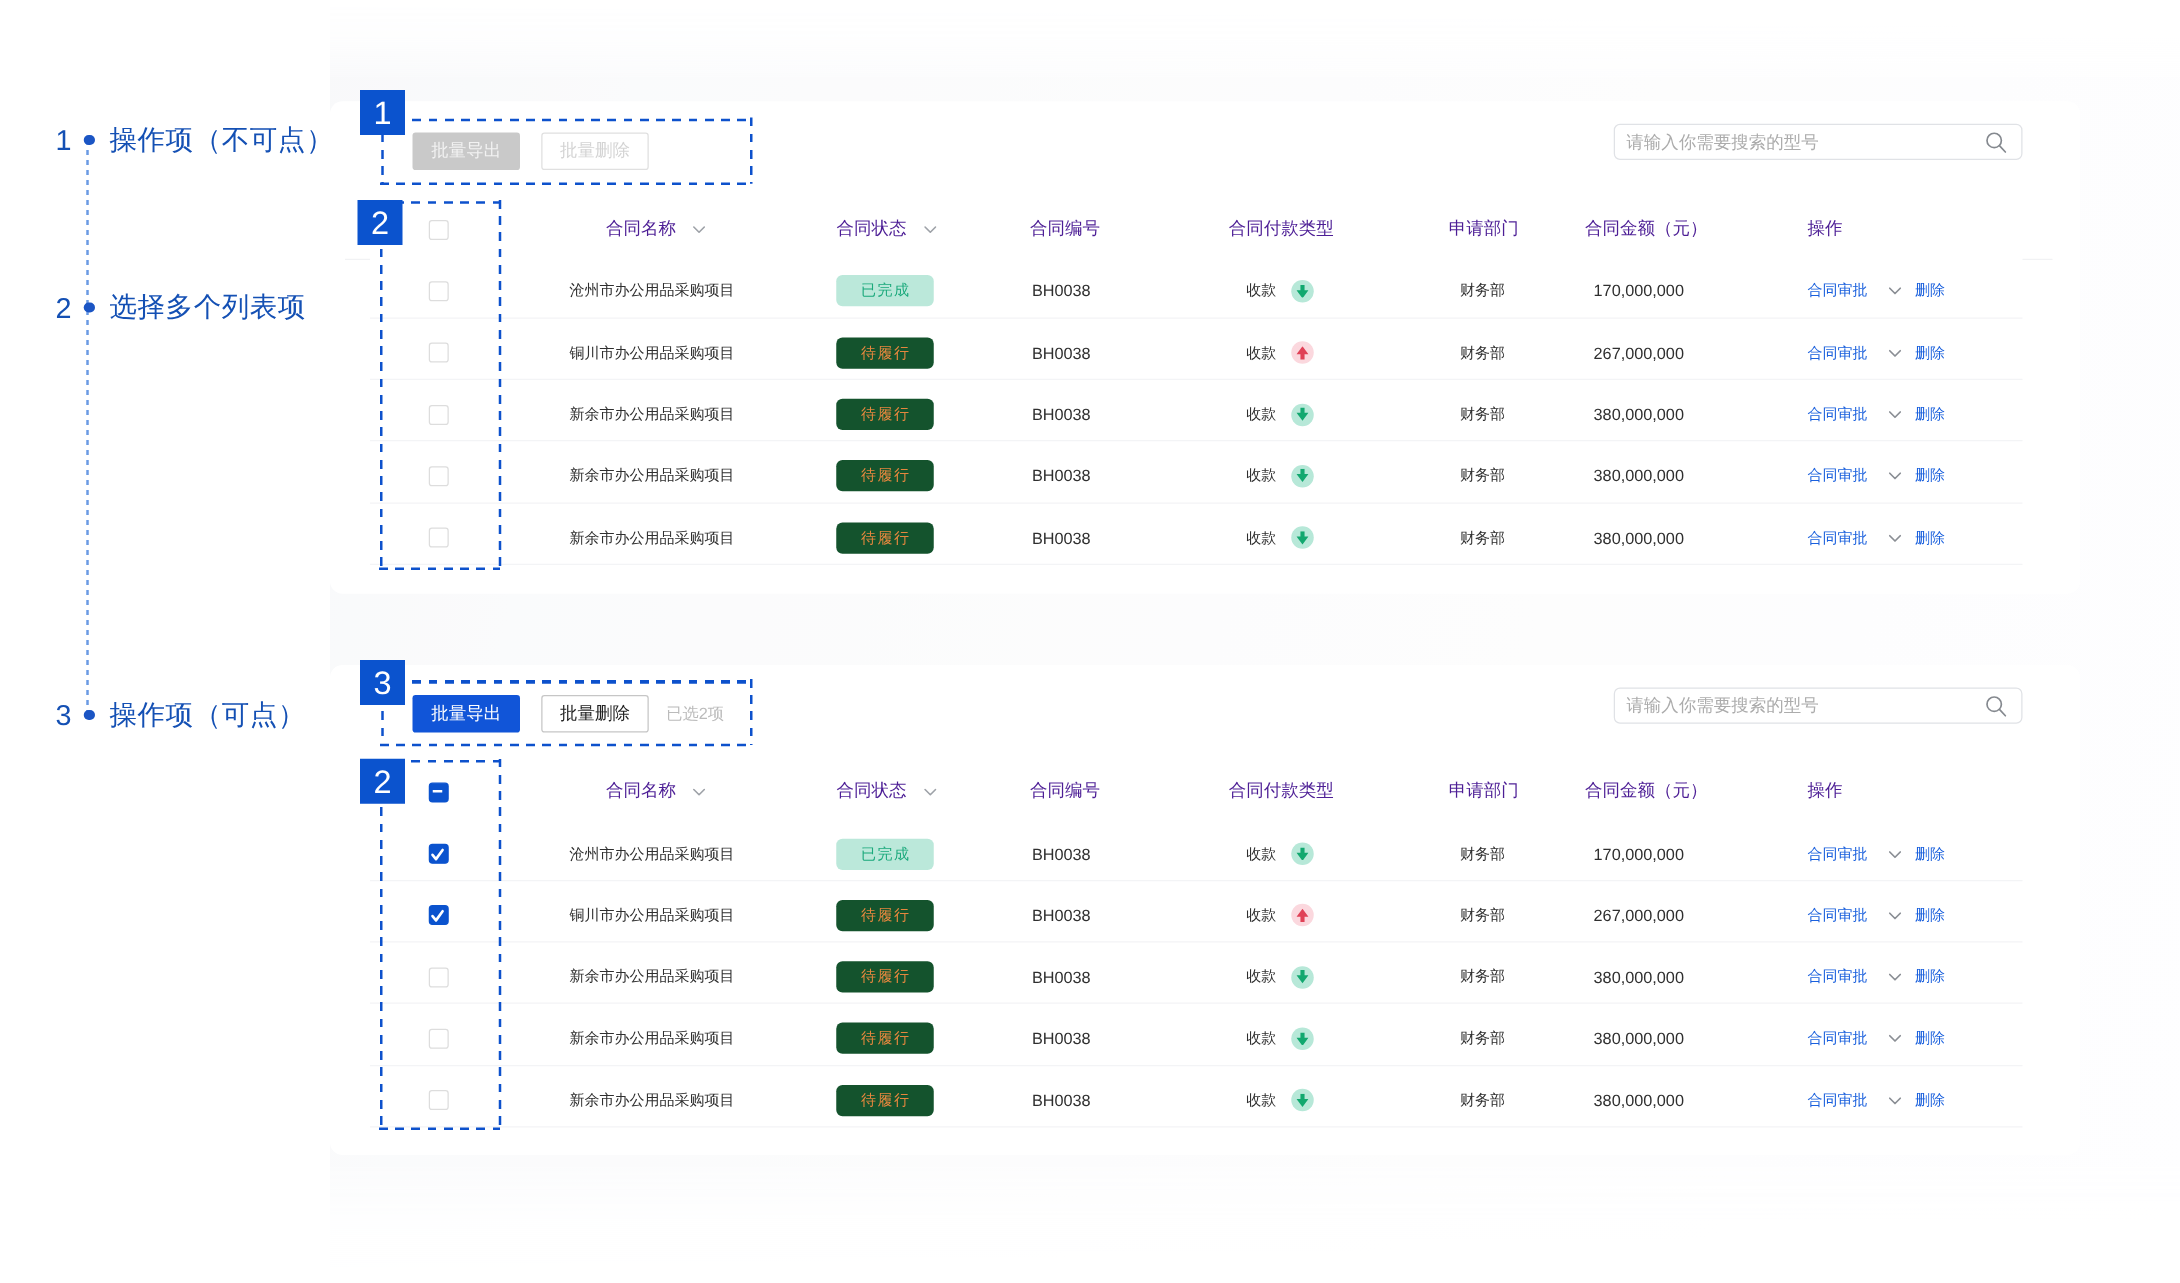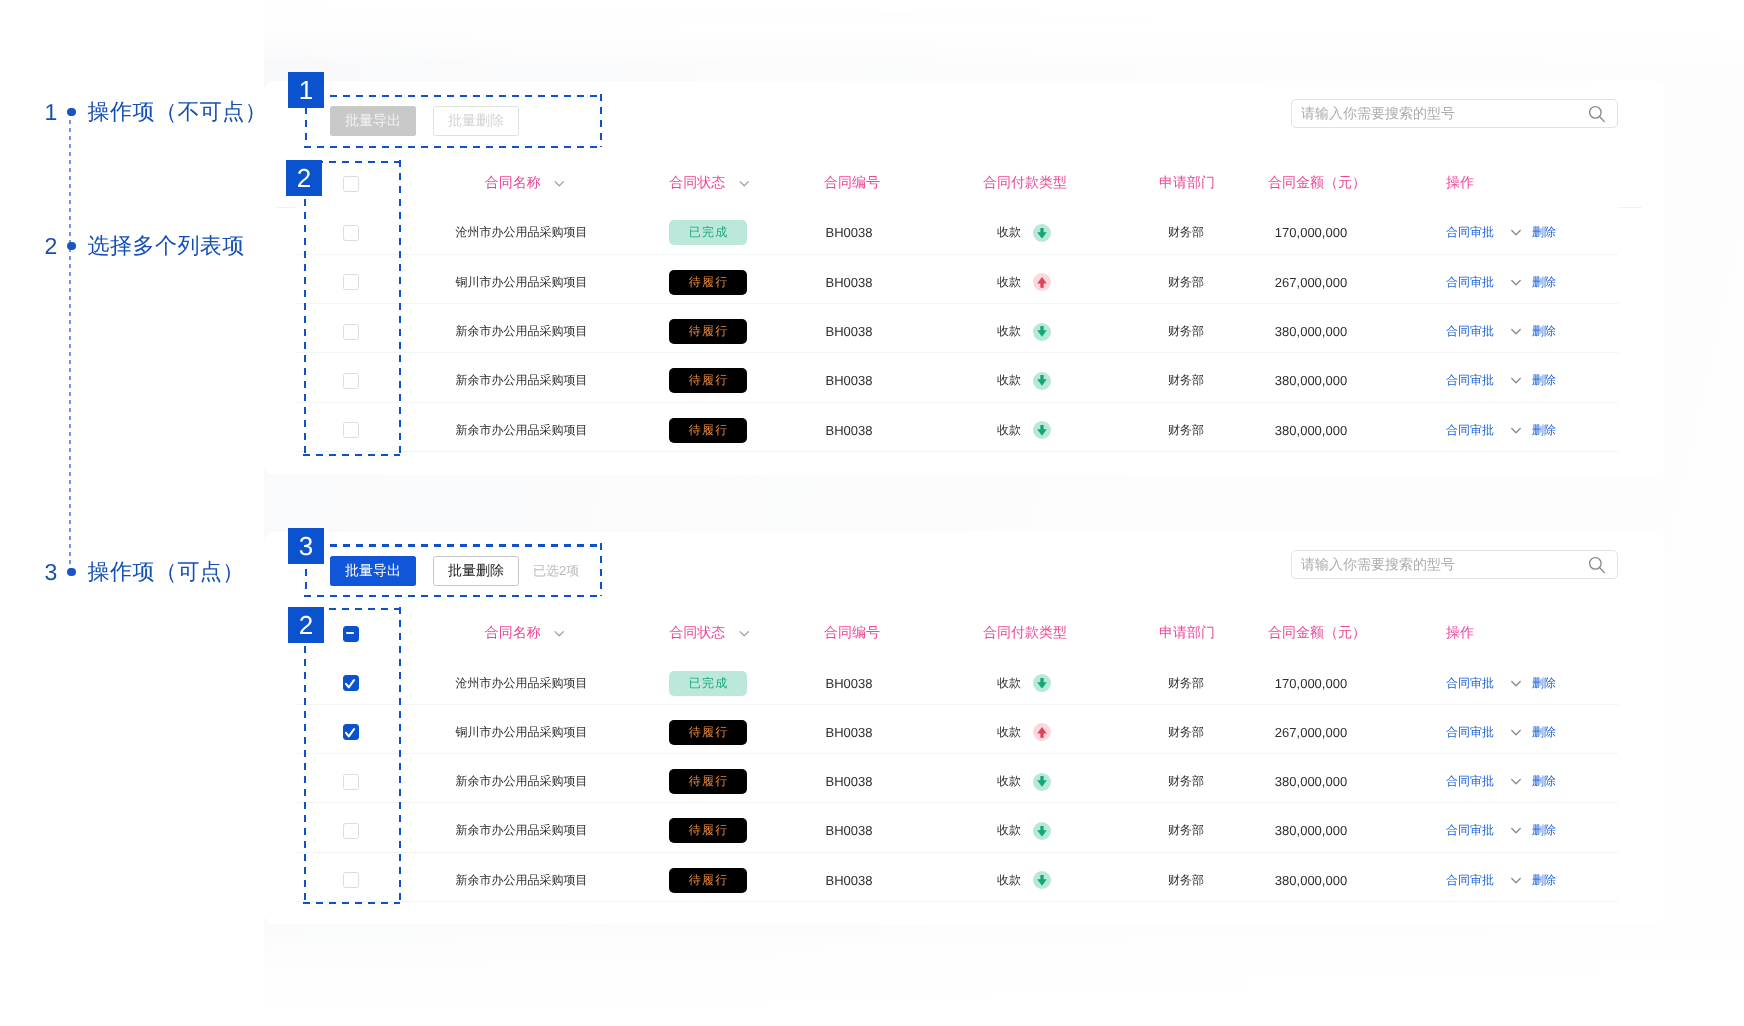--- a/index.html
+++ b/index.html
@@ -61,36 +61,36 @@
   .search input::placeholder{color:#ACACAC;letter-spacing:0;}
   .search .sico{width:26px;display:flex;align-items:center;justify-content:center;margin-right:7px;padding-top:2px;box-sizing:content-box;}
 
   
   .tbl{position:absolute;left:0px;width:1744px;}
   .thead{position:relative;height:49.3px;padding-top:5px;box-sizing:border-box;}
   .trow{position:relative;height:49.3px;}
   .trow::after{content:"";position:absolute;left:296px;width:1322px;top:45.35px;height:1px;background:#F3F4F6;}
   .cell{position:absolute;top:0;height:100%;display:flex;align-items:center;}
   .cell.ctr{justify-content:center;transform:translateX(-50%);}
-  .th{font-size:14px;color:#ec4899;letter-spacing:0;white-space:nowrap;align-items:center;}
+  .th{font-size:14px;color:#4c1d95;letter-spacing:0;white-space:nowrap;align-items:center;}
   .td{font-size:13px;color:#2F2F2F;letter-spacing:0;white-space:nowrap;}
   .td.cjk{font-size:12px;}
   .th .caret{margin-left:13.5px;display:flex;align-items:center;}
 
   
   .cbx{width:16px;height:16px;border-radius:2.5px;border:1.5px solid #DDDDDD;background:#fff;
        box-sizing:border-box;position:relative;flex:0 0 auto;}
   .cbx.checked,.cbx.indeterminate{background:#0B53CE;border-color:#0B53CE;border-radius:3px;}
   .cbx.checked svg,.cbx.indeterminate svg{position:absolute;left:-1.5px;top:-1.5px;}
 
   
   .pill{height:25px;border-radius:5px;display:flex;align-items:center;justify-content:center;
         font-size:12px;width:78px;letter-spacing:1.2px;text-indent:1.2px;box-sizing:border-box;}
   .pill.done{background:#BBE8DA;color:#1BA97C;}
-  .pill.pending{background:#000000;color:#E5873E;}
+  .pill.pending{background:#14532d;color:#E5873E;}
   .pay-ico{width:18px;height:18px;border-radius:50%;display:flex;align-items:center;
            justify-content:center;margin-left:12px;flex:0 0 auto;}
   .pay-ico.in{background:#B7E8D8;}
   .pay-ico.out{background:#FBD8DE;}
   .lnk{font-size:12px;color:#1A60DD;letter-spacing:0;}
   .sep{margin:0 11px 0 17px;display:flex;align-items:center;}
   .hairline{position:absolute;height:1px;background:#F1F2F4;}
 </style>
 </head>
 <body>

